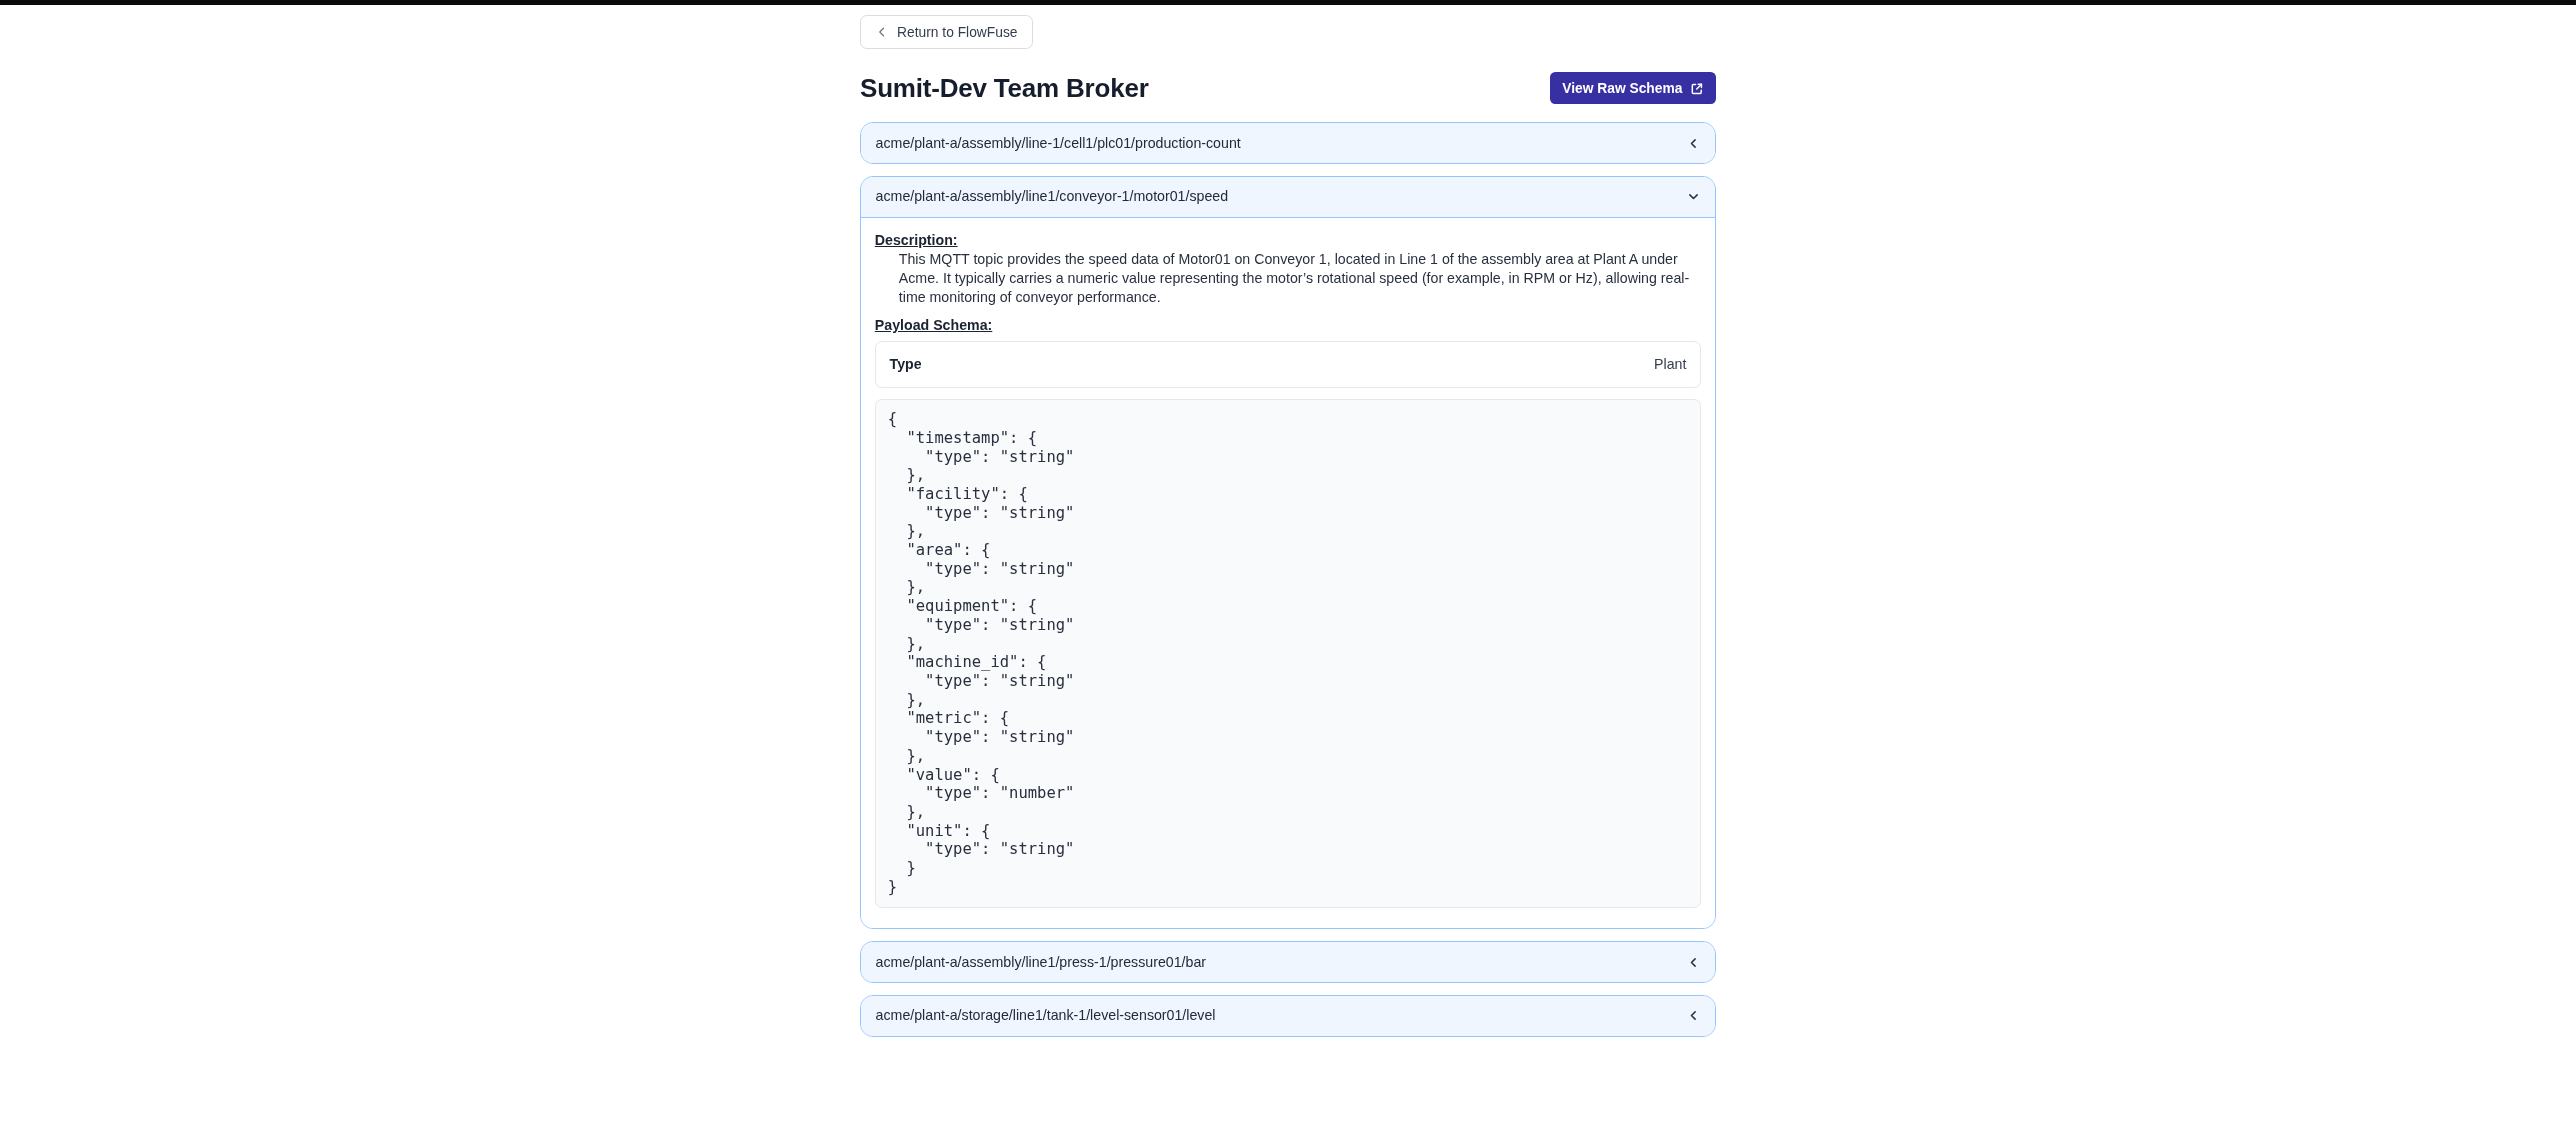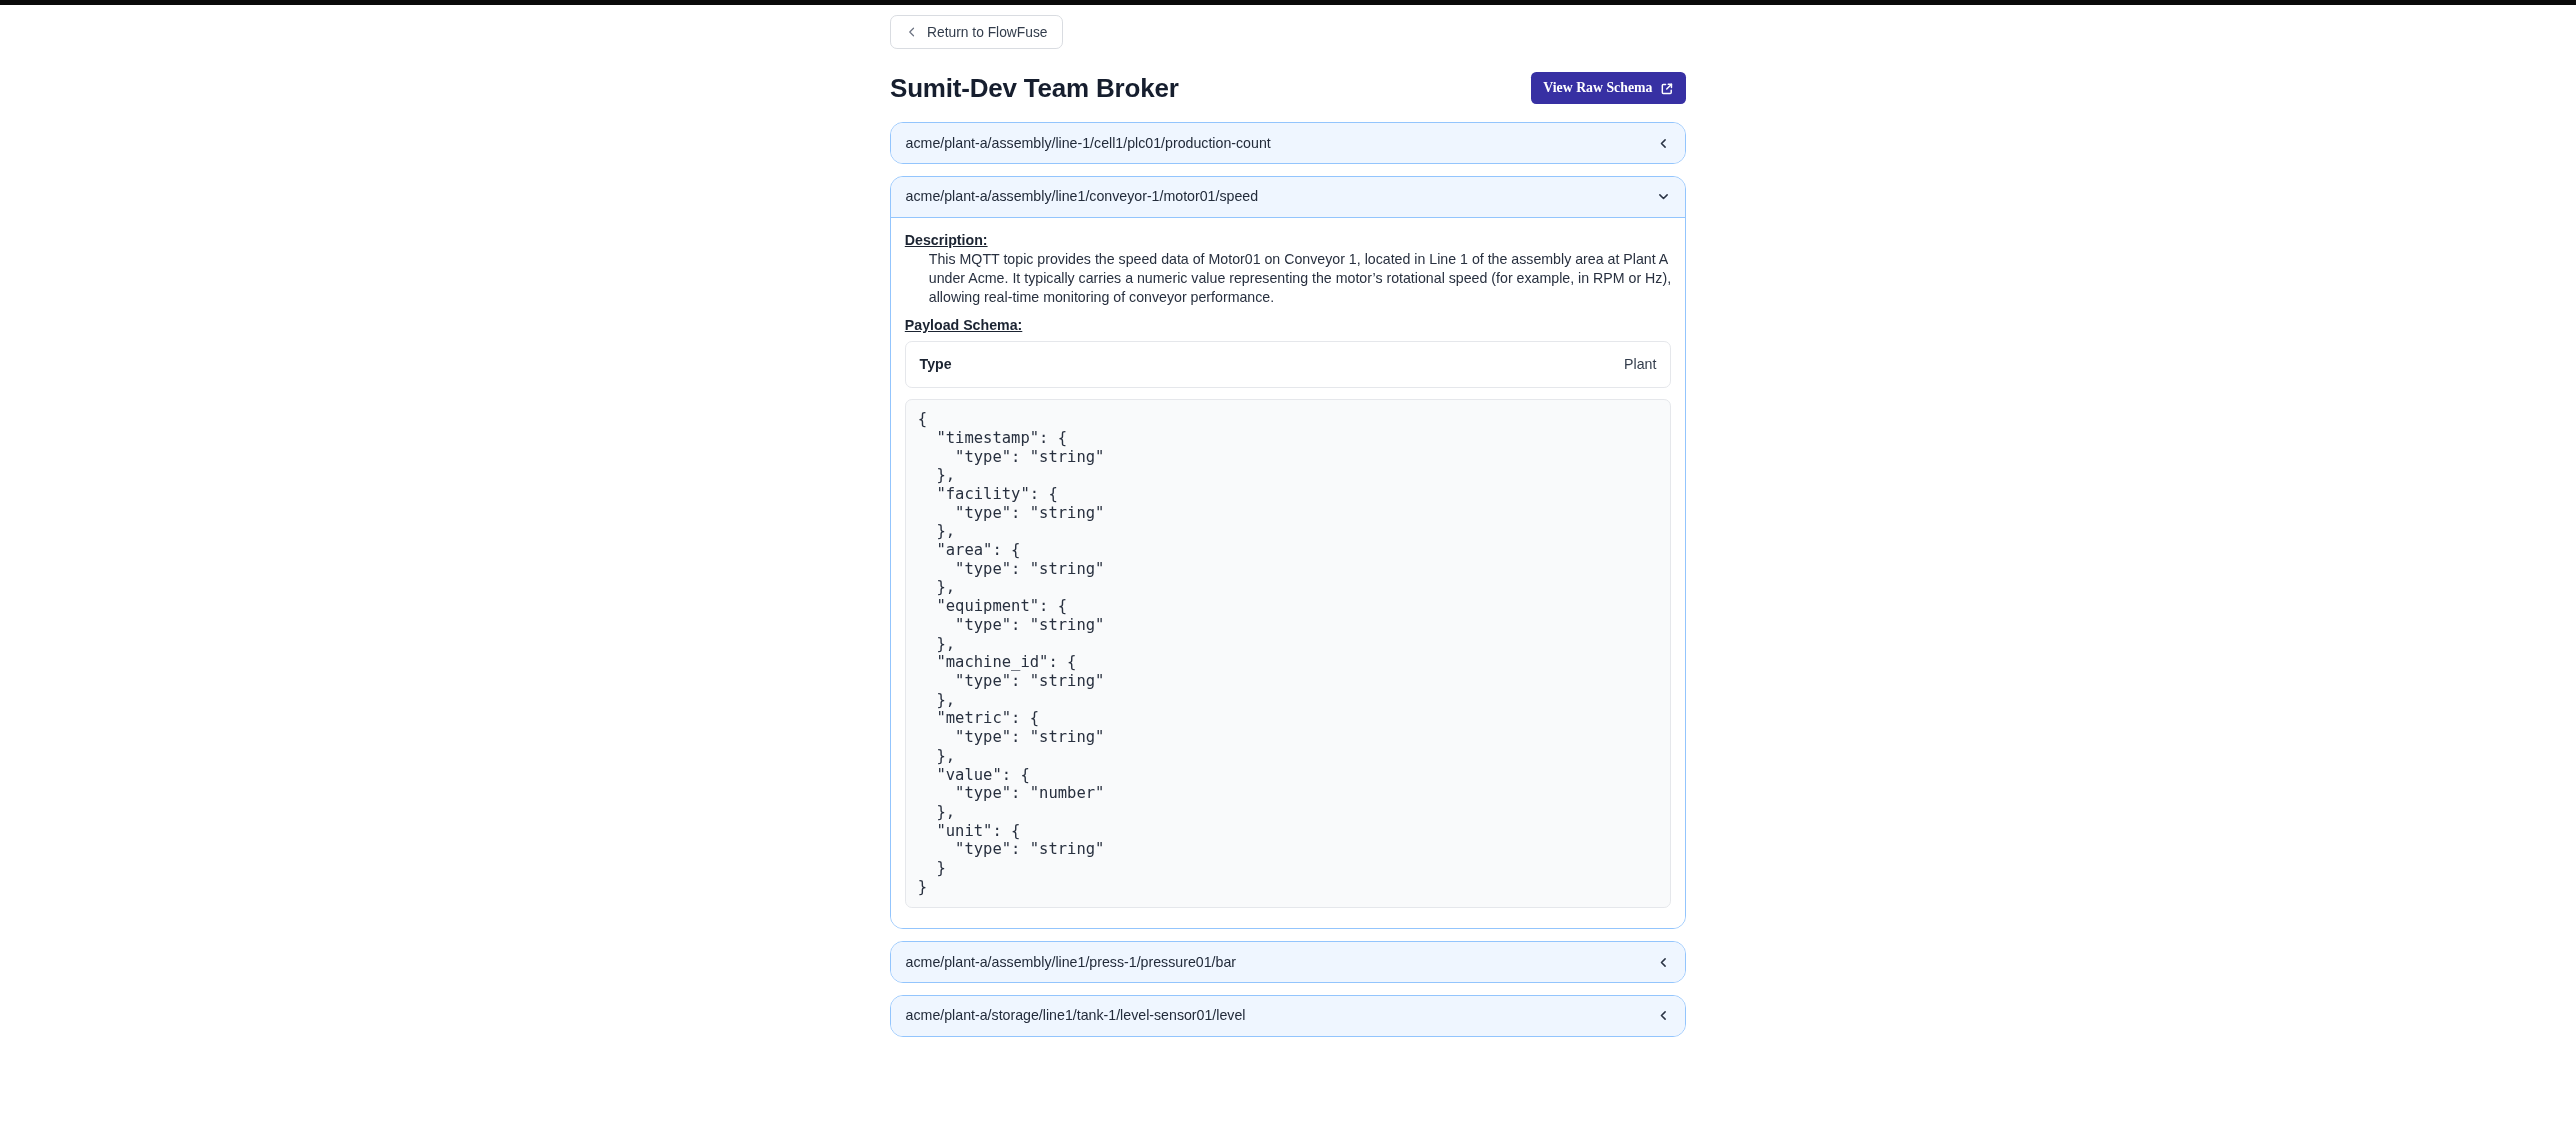--- a/index.html
+++ b/index.html
@@ -1,21 +1,21 @@
 <!DOCTYPE html>
 <html style="--accent: #3730a3; --panel-border: #93c5fd; --panel-bg: #eff6ff; --text: #1f2937; --code-bg: #f9fafb;font-size:13.8px"><head>
 <meta charset="utf-8">
 <style>
   * { margin: 0; padding: 0; box-sizing: border-box; }
   html, body { width: 2576px; height: 1127px; background: #ffffff; overflow: hidden; }
   body { font-family: "Liberation Sans", sans-serif; color: var(--text, #1f2937); }
 
   .top-bar { height: 5.2px; width: 100%; background: #0a0a0a; }
 
-  .container { width: 796px; margin: 0 auto; }
+  .container { width: 856px; margin: 0 auto; }
 
   .return-btn {
     margin-top: 10.3px;
     display: inline-flex; align-items: center; gap: 9.5px;
     height: 34px; padding: 0 14.6px;
     background: #ffffff;
     border: 0.9px solid #d9dce1; border-radius: 6.9px;
     font-size: 13.8px; color: #333d4c; cursor: pointer;
   }
   .return-btn svg { display: block; }
@@ -25,21 +25,21 @@
     display: flex; align-items: center; justify-content: space-between;
   }
   h1.page-title { font-size: 26px; font-weight: 700; color: #161e2e; letter-spacing: -0.2px; }
 
   .raw-schema-btn {
     display: inline-flex; align-items: center; gap: 7.8px;
     height: 32px; padding: 0 12px;
     background: var(--accent, #3730a3);
     border: none; border-radius: 5.2px;
     color: #ffffff; font-size: 13.8px; font-weight: 700;
-    font-family: Liberation Serif, serif;
+    font-family: Liberation Sans, sans-serif;
     cursor: pointer;
   }
   .raw-schema-btn svg { display: block; }
 
   .subtitle { margin-top: 24px; font-size: 14.2px; color: #28303f; line-height: 19px; }
 
   .accordion { margin-top: 18px; }
 
   .panel {
     border: 1.3px solid var(--panel-border, #93c5fd);

